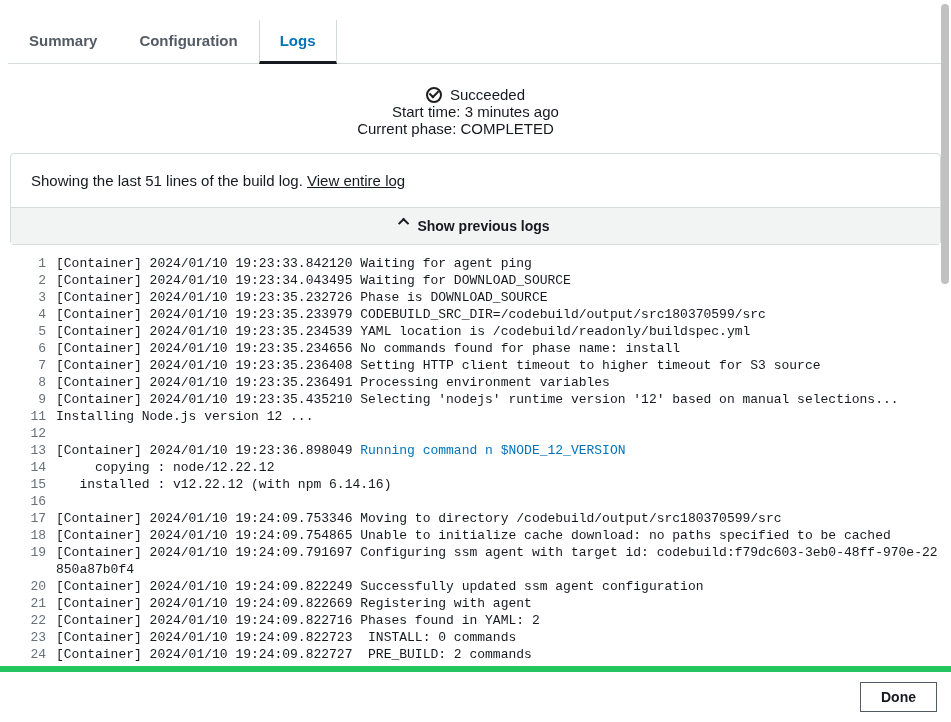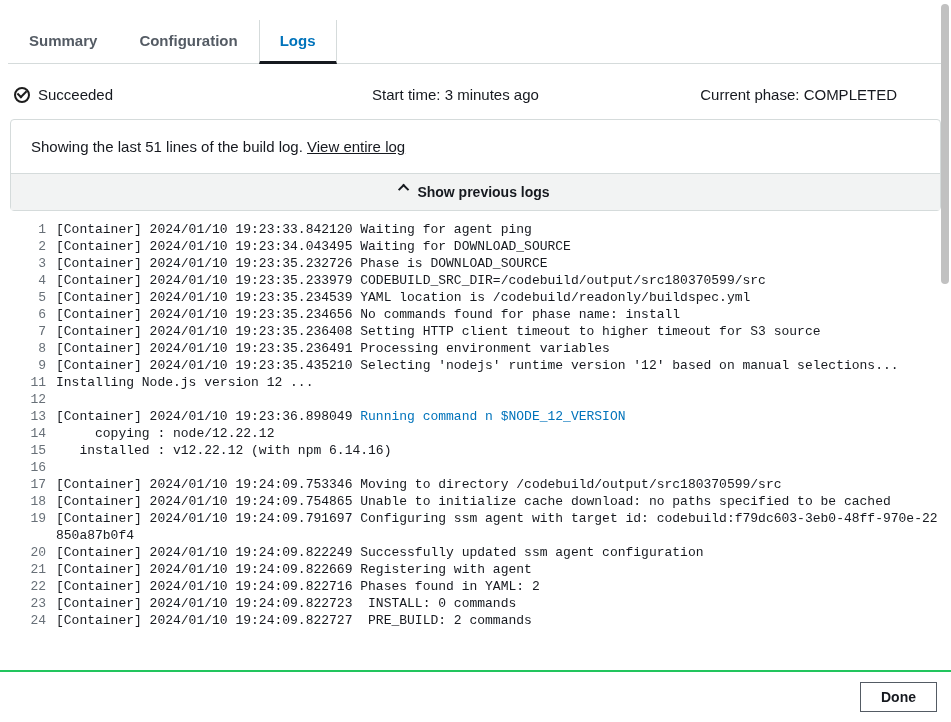--- a/index.html
+++ b/index.html
@@ -38,20 +38,21 @@
       border-bottom: 3px solid #16191f;
       border-left: 1px solid #d5dbdb;
       border-right: 1px solid #d5dbdb;
     }
     .status-row {
       display: flex;
       align-items: center;
       padding: 22px 6px 16px;
       font-size: 15px;
       color: #16191f;
+      flex-direction: column;
     }
     .status-left {
       display: flex;
       align-items: center;
       flex: 1;
     }
     .check-icon {
       width: 16px;
       height: 16px;
       border: 2px solid #1d1d1d;
@@ -126,21 +127,21 @@
       flex-shrink: 0;
       user-select: none;
     }
     .lt { color: #16191f; }
     .cmd { color: #0073bb; }
     .wrap { white-space: pre-wrap; word-break: break-all; }
     .footer {
       position: absolute;
       bottom: 0; left: 0; right: 0;
       background: #fff;
-      border-top: 2px solid #22c55e;
+      border-top: 6px solid #22c55e;
       padding: 10px 14px;
       display: flex;
       justify-content: flex-end;
     }
     .done-btn {
       border: 1px solid #545b64;
       background: #fff;
       padding: 6px 20px;
       font-size: 14px;
       font-weight: 700;

